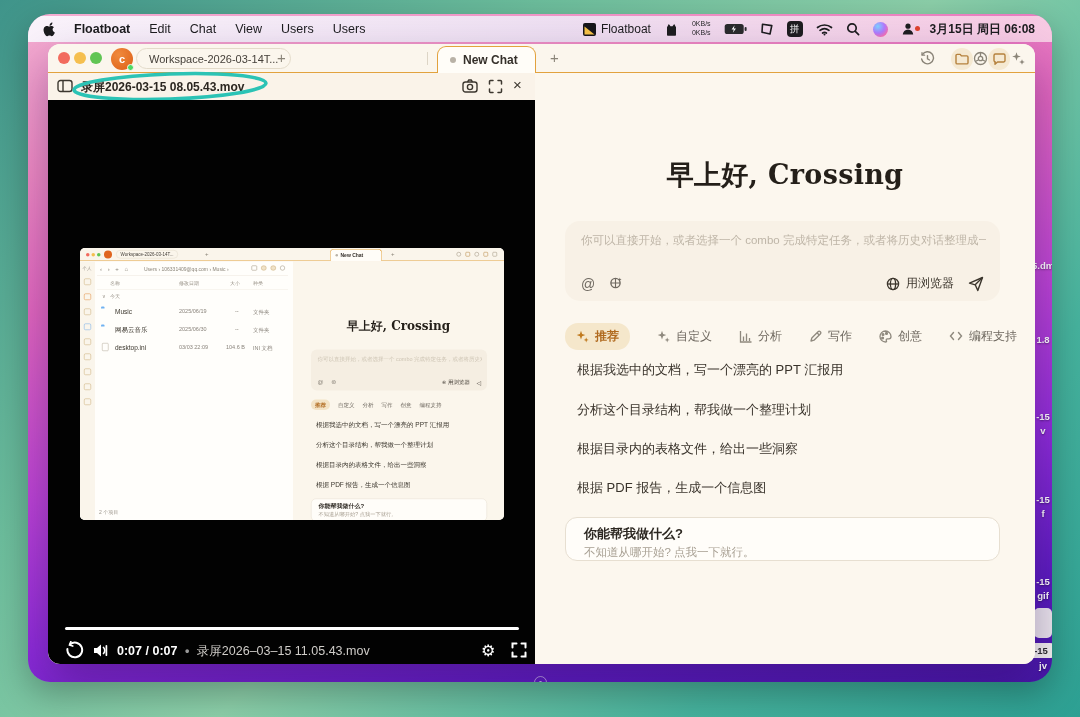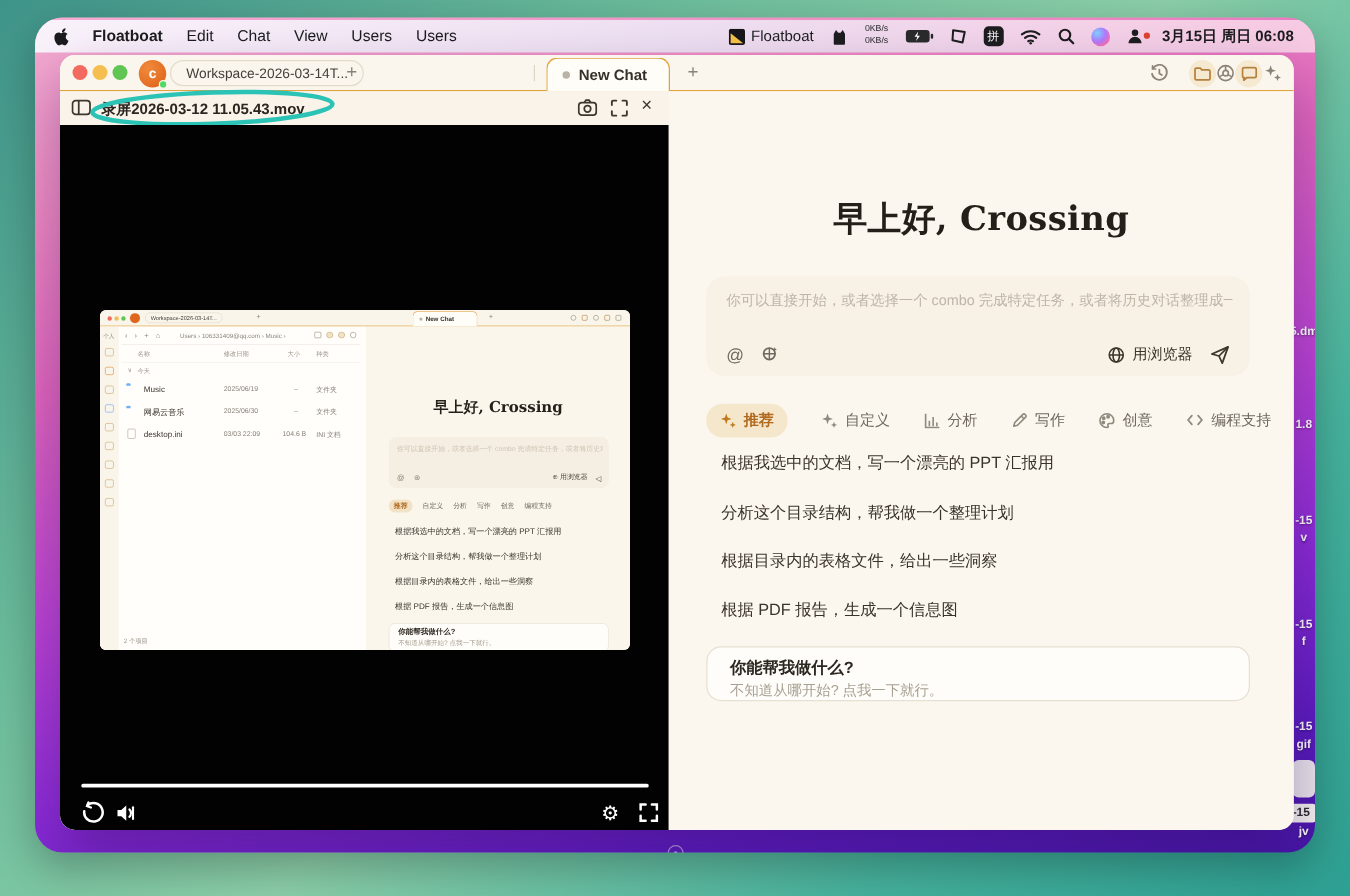--- a/index.html
+++ b/index.html
@@ -273,21 +273,21 @@
         </span>
       </div>
 
       <div id="pane-header" class="abs">
         <span class="abs vh-icon" style="left:9px">
           <svg width="16" height="14" viewBox="0 0 16 14" fill="none" stroke="#3c372f" stroke-width="1.4">
               <rect x="1" y="1.5" width="14" height="11" rx="2.5"></rect>
               <path d="M6 1.5v11"></path>
             </svg>
         </span>
-        <span id="filename" class="abs">录屏2026-03-12 11.05.43.mov</span>
+        <span id="filename" class="abs">录屏2026-03-15 08.05.43.mov</span>
         <svg class="abs" style="left:22px;top:-1px;overflow:visible" width="200" height="29" viewBox="0 0 200 29">
           <ellipse cx="100" cy="14.5" rx="96" ry="12.5" fill="none" stroke="#2bc3b5" stroke-width="3.6" transform="rotate(-2 100 14.5)"></ellipse>
         </svg>
         <span class="abs vh-icon" style="left:414px">
           <svg width="16" height="14" viewBox="0 0 16 14" fill="none" stroke="#3c372f" stroke-width="1.4">
               <rect x="1" y="3" width="14" height="10" rx="2.5"></rect>
               <path d="M5.5 3 6.8 1h2.4L10.5 3"></path>
               <circle cx="8" cy="8" r="2.6"></circle>
             </svg>
         </span>
@@ -419,20 +419,25 @@
               <path d="M5.8 0.8 4.6 3.9 7.7 5" stroke-width="1.8"></path>
             </svg>
         </span>
         <span class="abs ctrl" style="left:45px;top:543px">
           <svg width="18" height="15" viewBox="0 0 18 15" fill="#fff">
               <path d="M1 5h3l4-3.6v12.2L4 10H1z"></path>
               <path d="M10.5 4.5a4.2 4.2 0 0 1 0 6" stroke="#fff" stroke-width="1.7" fill="none" stroke-linecap="round"></path>
               <path d="M13.4 2.8v9.4" stroke="#fff" stroke-width="1.7" stroke-linecap="round"></path>
             </svg>
         </span>
+        <span id="time" class="abs">
+          <span>0:07</span> / <span>0:07</span>
+          <span style="color:#9a9a9a;margin:0 4px">•</span>
+          <span id="ctrl-file">录屏2026–03–15 11.05.43.mov</span>
+        </span>
         <span class="abs ctrl" style="left:433px;top:541px;font-size:16px;font-family:'DejaVu Sans',sans-serif">⚙</span>
         <span class="abs ctrl" style="left:463px;top:542px">
           <svg width="16" height="16" viewBox="0 0 16 16" fill="none" stroke="#fff" stroke-width="2" stroke-linecap="round">
               <path d="M1.5 5.5v-4h4M10.5 1.5h4v4M14.5 10.5v4h-4M5.5 14.5h-4v-4"></path>
             </svg>
         </span>
       </div>
 
       <div id="chat-pane" class="abs">
         <div id="greeting" class="abs">早上好, Crossing</div>

